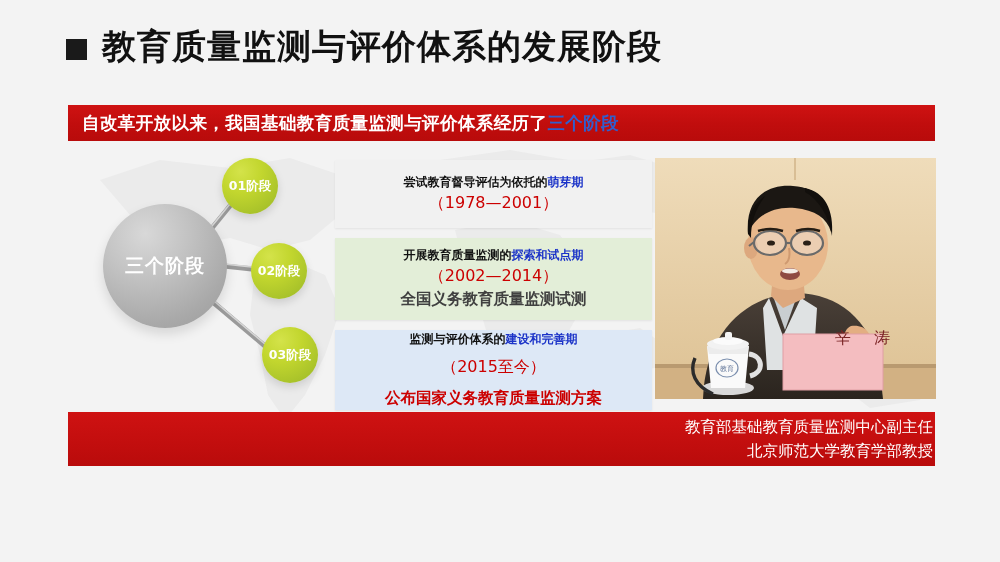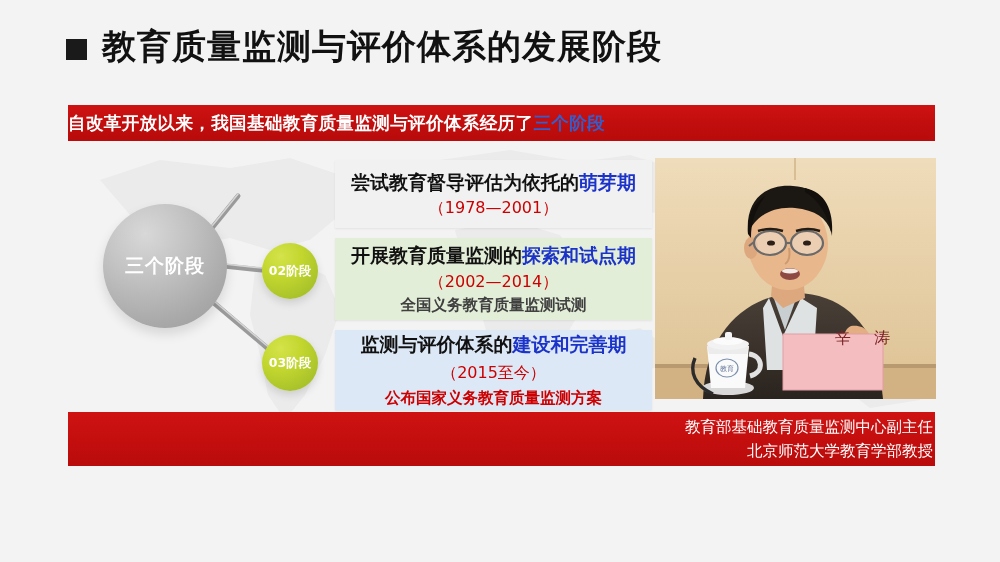--- a/index.html
+++ b/index.html
@@ -35,41 +35,42 @@
     letter-spacing:1px; white-space:nowrap;
     font-family:"DejaVu Sans","Liberation Sans",sans-serif;
   }
 
   
   #banner {
     position:absolute; left:68px; top:105px;
     width:867px; height:36px;
     background:linear-gradient(180deg,#cf1212 0%,#c00d0d 55%,#b80b0b 100%);
     display:flex; align-items:center;
+    padding-left:14px;
   }
   #banner-text {
     font-size:17.5px; color:#ffffff; font-weight:bold;
     letter-spacing:.4px; white-space:nowrap;
     font-family:"DejaVu Sans","Liberation Sans",sans-serif;
   }
   #banner-text .hl { color:#2f5fd0; }
 
   
   .stage-box {
     position:absolute; left:335px; width:317px;
     display:flex; flex-direction:column;
     align-items:center; justify-content:center;
     font-family:"DejaVu Sans","Liberation Sans",sans-serif;
     box-shadow:0 1px 2px rgba(0,0,0,.07);
   }
   #box-1 { top:160px; height:68px; background:#f1f1f1; }
   #box-2 { top:238px; height:82px; background:#e3eed8; }
   #box-3 { top:330px; height:80px; background:#dde8f6;justify-content:space-between; }
 
-  .stage-line-1 { font-size:19px; font-weight:bold; color:#111; line-height:1.5; white-space:nowrap;}
+  .stage-line-1 { font-size:12px; font-weight:bold; color:#111; line-height:1.5; white-space:nowrap;}
   .stage-line-1 .em { color:#1b33c8; }
   .stage-line-2 { font-size:16px; font-weight:normal; color:#cc0000; line-height:1.5; white-space:nowrap;}
   .stage-line-3 { font-size:15.5px; font-weight:bold; line-height:1.5; white-space:nowrap;}
   .c-blue { color:#404040; }
   .c-red  { color:#cc0000; }
 
   
   .sphere { position:absolute; border-radius:50%; display:flex;
             align-items:center; justify-content:center;
             color:#fff; font-weight:bold; white-space:nowrap;
@@ -79,22 +80,22 @@
     background:radial-gradient(circle at 34% 24%, #d8d8d8 0%, #c3c3c3 34%, #a9a9a9 72%, #9a9a9a 100%);
     box-shadow:0 6px 12px rgba(0,0,0,.12);
     font-size:19px; letter-spacing:1px;
   }
   .sphere-small {
     width:56px; height:56px; font-size:12.5px;
     background:radial-gradient(circle at 33% 24%, #d4e34a 0%, #c2d62e 38%, #a8c22a 78%, #96b225 100%);
     box-shadow:0 4px 8px rgba(0,0,0,.13);
   }
   #sphere-1 { left:222px; top:158px; }
-  #sphere-2 { left:262px; top:243px; }
-  #sphere-3 { left:262px; top:335px; }
+  #sphere-2 { left:251px; top:243px; }
+  #sphere-3 { left:262px; top:327px; }
 
   #connectors { position:absolute; left:0; top:0; width:1000px; height:562px; pointer-events:none; }
 
   
   #photo {
     position:absolute; left:655px; top:158px;
     width:281px; height:241px;
     background:linear-gradient(180deg,#ead5ae 0%,#e6cfa6 48%,#e2caa0 100%);
     overflow:hidden;
   }
@@ -155,20 +156,23 @@
     </g>
     <g stroke="#d6d6d6" stroke-width="1.6" stroke-linecap="round">
       <line x1="212" y1="226" x2="238" y2="194"></line>
       <line x1="224" y1="264" x2="262" y2="268"></line>
       <line x1="214" y1="301" x2="272" y2="350"></line>
     </g>
   </svg>
 
   <div id="sphere-main" class="sphere">
     <span>三个阶段</span>
+  </div>
+  <div id="sphere-1" class="sphere sphere-small">
+    <span>01阶段</span>
   </div>
   <div id="sphere-2" class="sphere sphere-small">
     <span>02阶段</span>
   </div>
   <div id="sphere-3" class="sphere sphere-small">
     <span>03阶段</span>
   </div>
 
   <div id="box-1" class="stage-box">
     <div class="stage-line-1"><span>尝试教育督导评估为依托的</span><span class="em">萌芽期</span></div>

